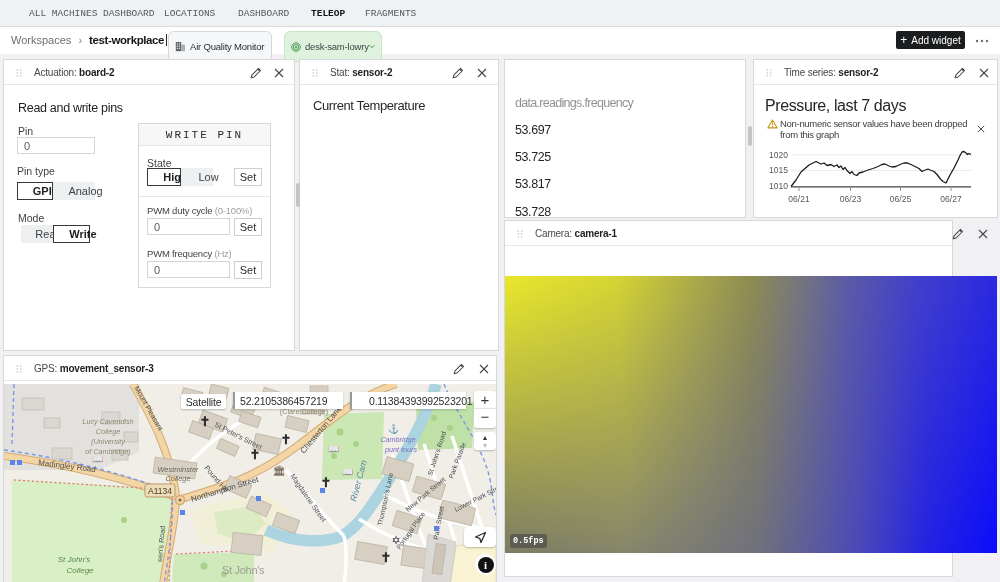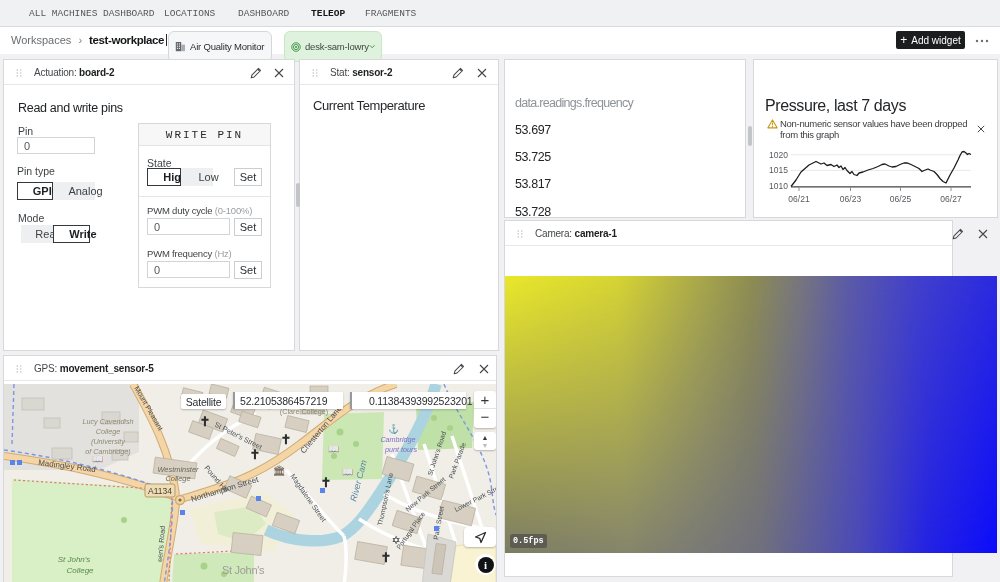--- a/index.html
+++ b/index.html
@@ -168,20 +168,39 @@
 
 <div class="card" style="left:504px; top:59px; width:242px; height:159px;">
   <div class="abs" style="left:10px; top:36px; font-size:12.5px; letter-spacing:-0.7px; color:#8f9397;">data.readings.frequency</div>
   <div class="abs" style="left:10px; top:63px; font-size:12.5px; letter-spacing:-0.4px; color:#232527;">53.697</div>
   <div class="abs" style="left:10px; top:90px; font-size:12.5px; letter-spacing:-0.4px; color:#232527;">53.725</div>
   <div class="abs" style="left:10px; top:117px; font-size:12.5px; letter-spacing:-0.4px; color:#232527;">53.817</div>
   <div class="abs" style="left:10px; top:145px; font-size:12.5px; letter-spacing:-0.4px; color:#232527;">53.728</div>
 </div>
 
 <div class="card" style="left:753px; top:59px; width:245px; height:159px;">
+  <div class="chead">
+    <svg class="drag" width="6" height="8" viewBox="0 0 6 8">
+        <g fill="#c6c9cc">
+          <rect x="0.6" y="0.4" width="1.4" height="1.4"></rect>
+          <rect x="4" y="0.4" width="1.4" height="1.4"></rect>
+          <rect x="0.6" y="3.3" width="1.4" height="1.4"></rect>
+          <rect x="4" y="3.3" width="1.4" height="1.4"></rect>
+          <rect x="0.6" y="6.2" width="1.4" height="1.4"></rect>
+          <rect x="4" y="6.2" width="1.4" height="1.4"></rect>
+        </g>
+      </svg>
+    <span class="ttl">Time series: <b>sensor-2</b></span>
+    <svg class="hicon" style="left:199px;" width="13" height="13" viewBox="0 0 13 13">
+        <path d="M2.2 10.8l0.8-2.9 6.5-6.5 2.1 2.1-6.5 6.5z M8.7 2.2l2.1 2.1" fill="none" stroke="#43474a" stroke-width="1.05" stroke-linejoin="round"></path>
+      </svg>
+    <svg class="hicon" style="left:224px;" width="12" height="12" viewBox="0 0 12 12">
+        <path d="M2 2l8 8M10 2l-8 8" stroke="#43474a" stroke-width="1.1"></path>
+      </svg>
+  </div>
   <div class="abs" style="left:11px; top:37px; font-size:16px; letter-spacing:-0.4px; color:#232528;">Pressure, last 7 days</div>
   <svg class="abs" style="left:13px; top:59px;" width="11" height="10" viewBox="0 0 14 13">
       <path d="M7 1.2L13 11.5H1z" fill="none" stroke="#c7950f" stroke-width="1.4" stroke-linejoin="round"></path>
       <rect x="6.4" y="4.6" width="1.3" height="3.6" fill="#c7950f"></rect>
       <rect x="6.4" y="9" width="1.3" height="1.4" fill="#c7950f"></rect>
     </svg>
   <div class="abs" style="left:26px; top:58px; font-size:9.5px; letter-spacing:-0.3px; line-height:11px; color:#3a3d40; white-space:nowrap;">Non-numeric sensor values have been dropped<br>from this graph</div>
   <svg class="abs" style="left:222px; top:64px;" width="10" height="10" viewBox="0 0 11 11">
       <path d="M2 2l7 7M9 2l-7 7" stroke="#43474a" stroke-width="1.1"></path>
     </svg>
@@ -274,21 +293,21 @@
     <svg class="drag" width="6" height="8" viewBox="0 0 6 8">
         <g fill="#c6c9cc">
           <rect x="0.6" y="0.4" width="1.4" height="1.4"></rect>
           <rect x="4" y="0.4" width="1.4" height="1.4"></rect>
           <rect x="0.6" y="3.3" width="1.4" height="1.4"></rect>
           <rect x="4" y="3.3" width="1.4" height="1.4"></rect>
           <rect x="0.6" y="6.2" width="1.4" height="1.4"></rect>
           <rect x="4" y="6.2" width="1.4" height="1.4"></rect>
         </g>
       </svg>
-    <span class="ttl">GPS: <b>movement_sensor-5</b></span>
+    <span class="ttl">GPS: <b>movement_sensor-3</b></span>
     <svg class="hicon" style="left:448px;" width="13" height="13" viewBox="0 0 13 13">
         <path d="M2.2 10.8l0.8-2.9 6.5-6.5 2.1 2.1-6.5 6.5z M8.7 2.2l2.1 2.1" fill="none" stroke="#43474a" stroke-width="1.05" stroke-linejoin="round"></path>
       </svg>
     <svg class="hicon" style="left:474px;" width="12" height="12" viewBox="0 0 12 12">
         <path d="M2 2l8 8M10 2l-8 8" stroke="#43474a" stroke-width="1.1"></path>
       </svg>
   </div>
   <div id="mapwrap" class="abs" style="left:0; top:28px; width:492px; height:201px; overflow:hidden;">
   
   <svg width="492" height="201" viewBox="0 0 492 201" font-family="Liberation Sans, sans-serif">

